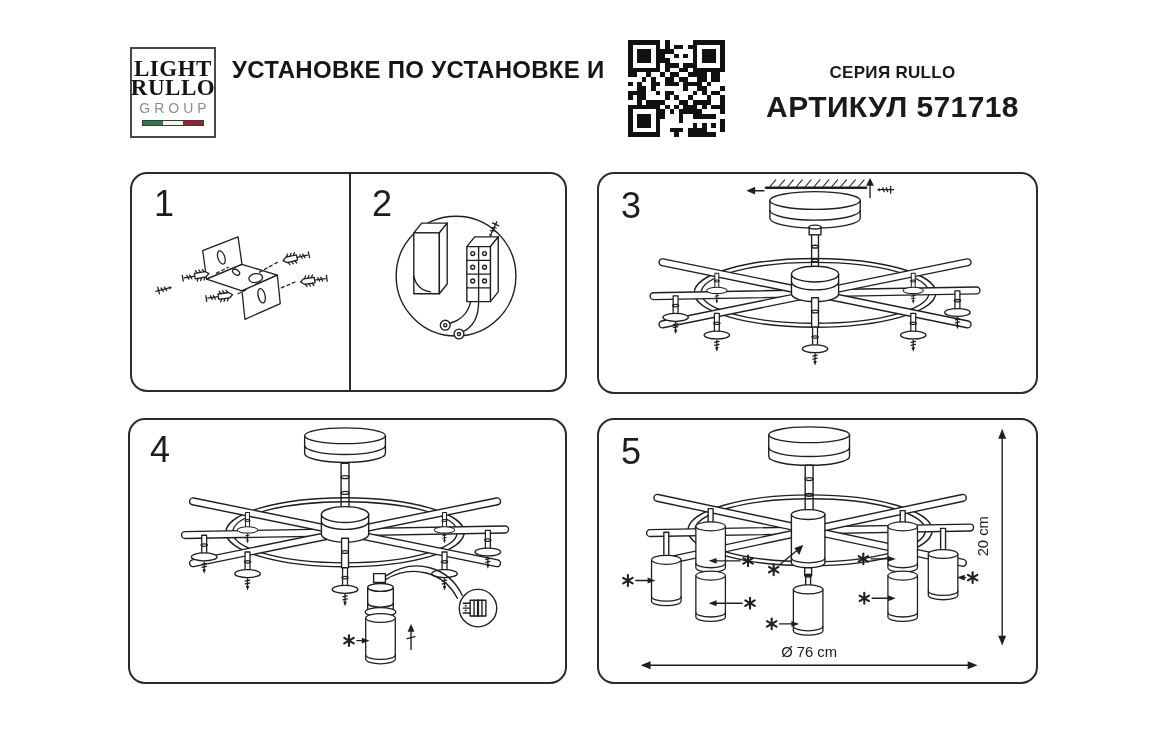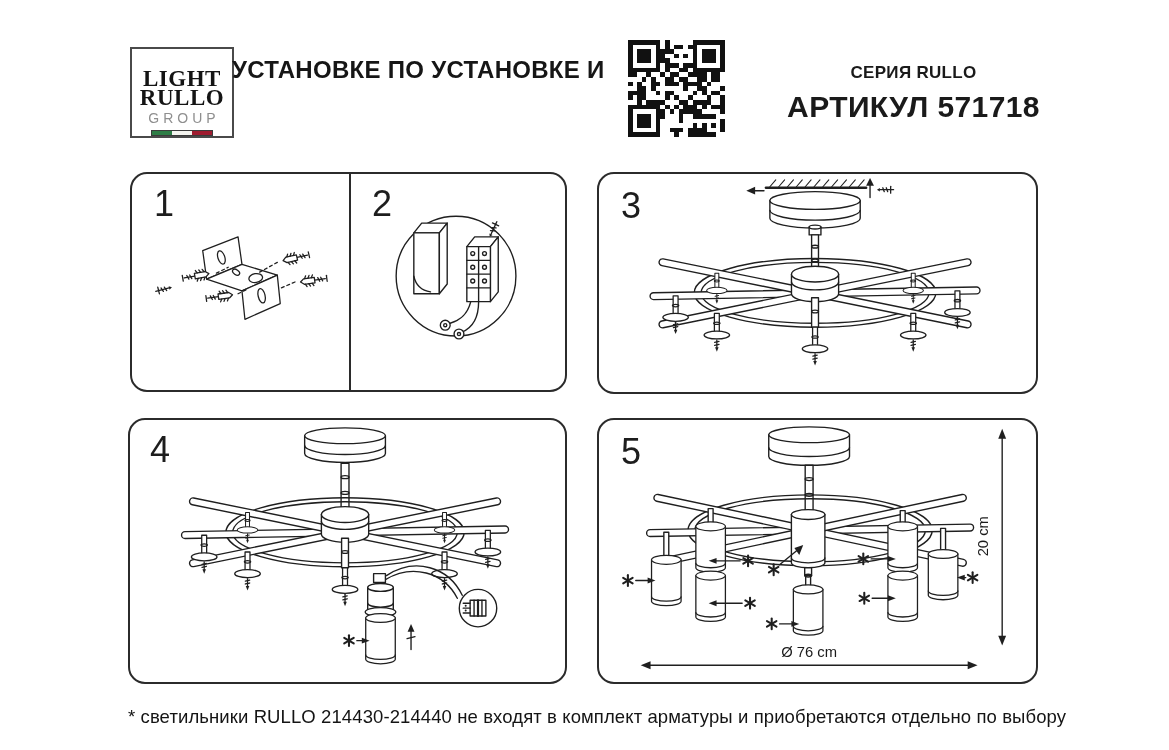--- a/index.html
+++ b/index.html
@@ -1,29 +1,29 @@
 <!DOCTYPE html>
 <html><head>
 <meta charset="utf-8">
 <style>
   html,body{margin:0;padding:0;background:#fff;}
   .page{position:relative;width:1169px;height:750px;background:#fff;overflow:hidden;
         font-family:"Liberation Sans",sans-serif;color:#1a1a1a;}
   
-  .logo-box{position:absolute;left:130px;top:47px;width:104px;height:91px;border:2px solid #4a4a4a;
-            box-sizing:border-box;display:flex;flex-direction:column;align-items:center;justify-content:flex-end;background:#fff;}
+  .logo-box{position:absolute;left:130px;top:47px;width:86px;height:91px;border:2px solid #4a4a4a;
+            box-sizing:border-box;display:flex;flex-direction:column;align-items:center;justify-content:center;background:#fff;}
   .logo-word{font-family:"Liberation Serif",serif;font-weight:700;font-size:23px;line-height:19px;color:#141414;letter-spacing:.5px;}
   .logo-group{font-size:14px;letter-spacing:4px;color:#8f8f8f;margin-top:3px;text-indent:4px;}
   .logo-flag{width:62px;height:6px;margin-top:4px;display:flex;border:1px solid #3a3a3a;box-sizing:border-box;}
   .logo-flag span{flex:1;}
   .title{position:absolute;left:232px;top:56px;margin:0;font-size:24px;font-weight:700;line-height:27px;
          letter-spacing:.3px;color:#161616;}
   .qr{position:absolute;left:628px;top:40px;width:97px;height:97px;}
   .qr svg{width:100%;height:100%;display:block;}
-  .series-block{position:absolute;left:786px;top:63px;width:255px;text-align:center;}
+  .series-block{position:absolute;left:765px;top:63px;width:255px;text-align:center;}
   .series{font-size:17px;font-weight:700;letter-spacing:.3px;}
   .article{font-size:30px;font-weight:700;margin-top:7px;letter-spacing:.4px;}
   
   .panel{position:absolute;border:2px solid #2b2b2b;border-radius:17px;box-sizing:border-box;background:#fff;}
   .box12{left:130px;top:172px;width:437px;height:220px;}
   .box3 {left:597px;top:172px;width:441px;height:222px;}
   .box4 {left:128px;top:418px;width:439px;height:266px;}
   .box5 {left:597px;top:418px;width:441px;height:266px;}
   .divider{position:absolute;left:217px;top:0;bottom:0;width:2px;background:#2b2b2b;}
   .pnum{position:absolute;font-size:36px;font-weight:500;color:#1d1d1d;line-height:1;}
@@ -531,14 +531,13 @@
         <g>
           <line x1="48" y1="249" x2="376" y2="249"></line>
           <polygon points="41,249 51,245 51,253" fill="#1f1f1f" stroke="none"></polygon>
           <polygon points="383,249 373,245 373,253" fill="#1f1f1f" stroke="none"></polygon>
         </g>
         <text class="dim" x="212" y="241" text-anchor="middle">Ø 76 cm</text>
       </g>
     </svg>
   </div>
 
-  <div class="footnote">* светильники RULLO 214430-214440 не входят в комплект арматуры и приобретаются отдельно по выбору</div>
 </div>
 
 </body></html>

